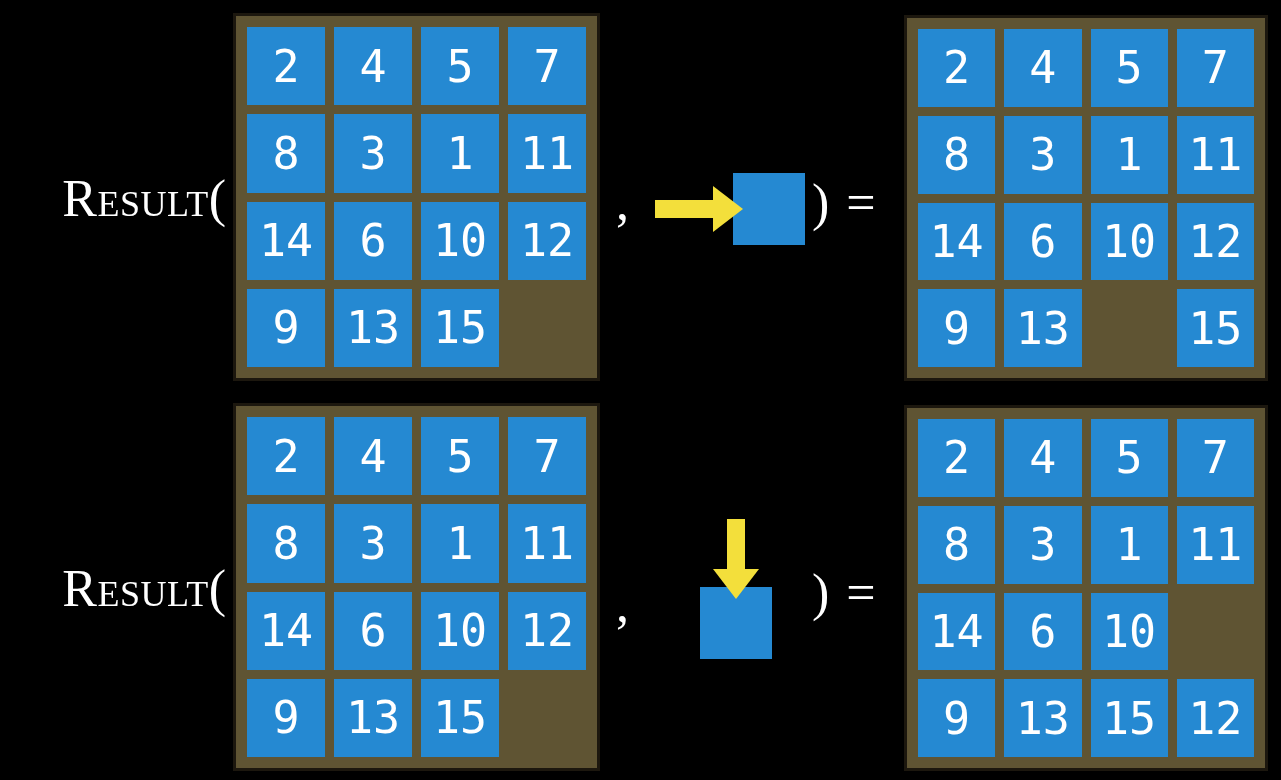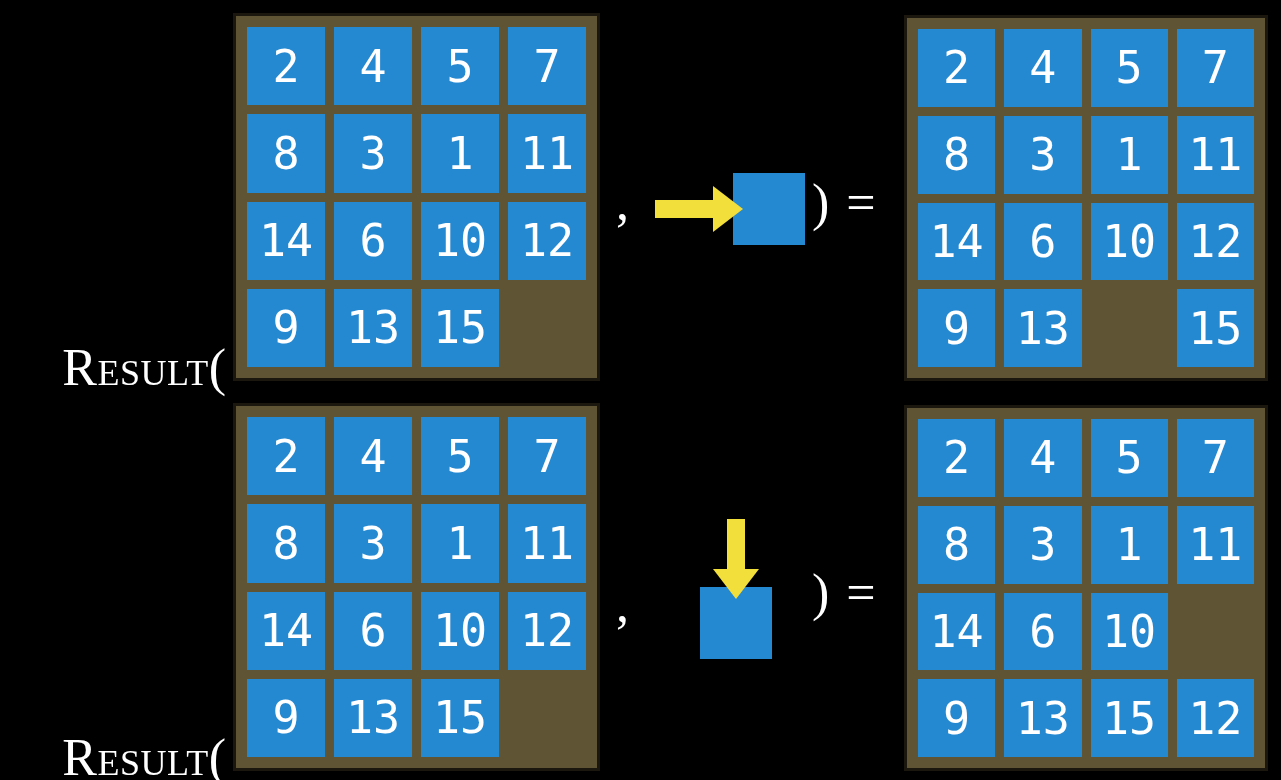--- a/index.html
+++ b/index.html
@@ -10,21 +10,21 @@
     font-family:"Liberation Serif", serif;
   }
   .stage { position:relative; width:1281px; height:780px; }
   .row { position:absolute; left:0; width:1281px; height:390px; }
   .row.r0 { top:0; }
   .row.r1 { top:390px; }
 
   
   .label {
     position:absolute; left:0; top:0; width:226px; height:100%;
-    display:flex; align-items:flex-end; justify-content:flex-end;
+    display:flex; align-items:center; justify-content:flex-end;
     color: var(--text-color,#fff); font-size:52px; line-height:1;
     transform:translateY(4px);
   }
   .fn { font-variant:small-caps; letter-spacing:0.5px; }
   .paren { font-weight:400; }
 
   
   .board {
     position:absolute; box-sizing:border-box;
     background: var(--board-color,#5f5433);

